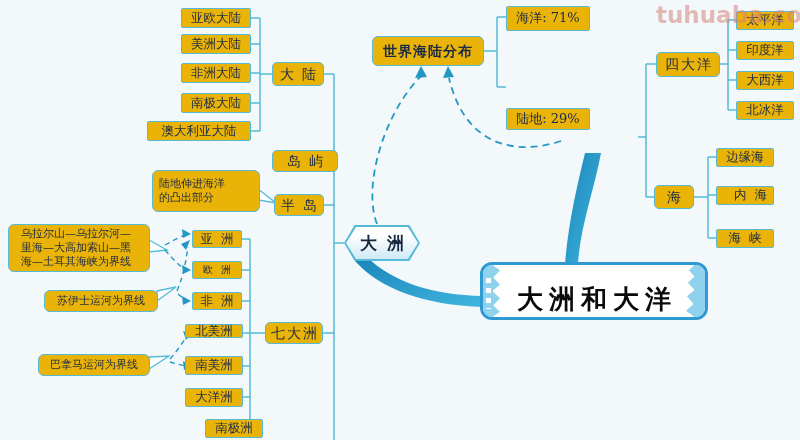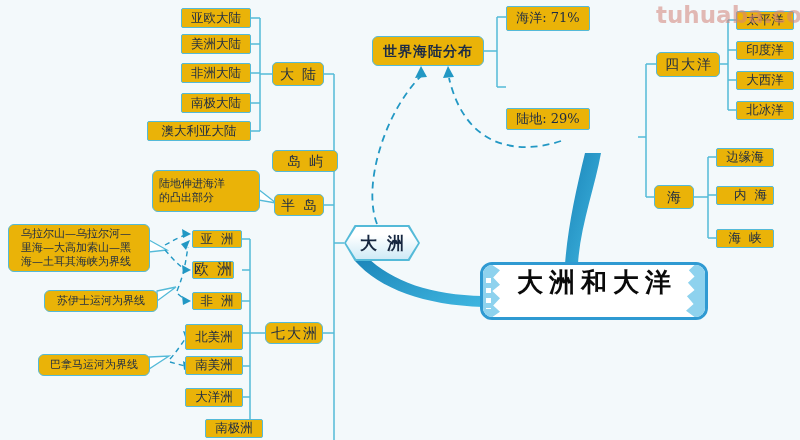--- a/index.html
+++ b/index.html
@@ -20,21 +20,21 @@
   .sp8{letter-spacing:8px;padding-left:8px;font-size:14px;}
   .sp2{letter-spacing:2px;padding-left:2px;font-size:14px;}
   .callout{flex-direction:column;align-items:flex-start;justify-content:center;font-size:11px;
      border-radius:6px;padding:3px 6px;line-height:1.3;}
   .hex{position:absolute;z-index:2;}
   .hexb{position:absolute;inset:0;clip-path:polygon(14% 0,86% 0,100% 50%,86% 100%,14% 100%,0 50%);background:var(--line,#54bad8);}
   .hexf{position:absolute;inset:2px;clip-path:polygon(14% 0,86% 0,100% 50%,86% 100%,14% 100%,0 50%);background:linear-gradient(180deg,#ffffff 25%,#cfeaf6 100%);}
   .hext{position:absolute;inset:0;display:flex;align-items:center;justify-content:center;
      font-family:"DejaVu Serif",serif;font-size:17px;font-weight:600;color:#16263f;letter-spacing:10px;padding-left:10px;}
   #title-box{position:absolute;z-index:3;box-sizing:border-box;background:#fff;border:3px solid var(--title-border,#2f9ad2);
-     border-radius:12px;display:flex;align-items:flex-start;justify-content:center;overflow:hidden;}
+     border-radius:12px;display:flex;align-items:flex-end;justify-content:center;overflow:hidden;}
   #title-text{position:relative;z-index:2;font-family:"DejaVu Serif",serif;font-weight:bold;font-size:26px;color:#0a0a0a;letter-spacing:6px;padding-left:6px;}
   .scroll-left{position:absolute;left:0;top:0;bottom:0;width:17px;z-index:1;background:var(--scroll,#8ed2ee);
      clip-path:polygon(0 0,55% 0,100% 10%,60% 24%,100% 38%,55% 50%,100% 64%,60% 78%,100% 90%,55% 100%,0 100%);}
   .scroll-left i{position:absolute;left:3px;top:8px;bottom:8px;width:5px;
      background:repeating-linear-gradient(180deg,transparent 0 5px,#fff 5px 10px);}
   .scroll-right{position:absolute;right:0;top:0;bottom:0;width:19px;z-index:1;background:var(--scroll,#8ed2ee);
      clip-path:polygon(45% 0,100% 0,100% 100%,45% 100%,0 88%,40% 75%,5% 60%,45% 48%,10% 34%,45% 22%,15% 10%);}
   #watermark{position:absolute;z-index:5;left:656px;top:2px;font-size:23px;font-weight:bold;
      color:var(--watermark,#d4837a);opacity:.55;font-family:"DejaVu Sans",sans-serif;}
   .dist{font-size:14px;font-weight:600;letter-spacing:1px;}
@@ -106,27 +106,27 @@
 
   <div class="n callout" style="left:8px;top:224px;width:142px;height:48px;padding-left:12px;">
     <span>乌拉尔山—乌拉尔河—</span>
     <span>里海—大高加索山—黑</span>
     <span>海—土耳其海峡为界线</span>
   </div>
   <div class="n callout" style="left:44px;top:290px;width:114px;height:22px;align-items:center;">苏伊士运河为界线</div>
   <div class="n callout" style="left:38px;top:354px;width:112px;height:22px;align-items:center;">巴拿马运河为界线</div>
 
   <div class="n sp8" style="left:192px;top:230px;width:50px;height:18px;font-size:12.5px;">亚洲</div>
-  <div class="n sp8" style="left:192px;top:261px;width:42px;height:18px;font-size:15px;">欧洲</div>
+  <div class="n sp8" style="left:192px;top:261px;width:50px;height:18px;font-size:10px;">欧洲</div>
   <div class="n sp8" style="left:192px;top:292px;width:50px;height:18px;font-size:12.5px;">非洲</div>
-  <div class="n" style="left:185px;top:324px;width:58px;height:26px;">北美洲</div>
+  <div class="n" style="left:185px;top:324px;width:58px;height:14px;">北美洲</div>
   <div class="n" style="left:185px;top:356px;width:58px;height:19px;">南美洲</div>
   <div class="n" style="left:185px;top:388px;width:58px;height:19px;">大洋洲</div>
   <div class="n" style="left:185px;top:419px;width:58px;height:19px;margin-left:20px;">南极洲</div>
-  <div class="n r5 sp2" style="left:265px;top:322px;width:58px;height:22px;border-radius:6px;">七大洲</div>
+  <div class="n r5 sp2" style="left:265px;top:322px;width:58px;height:22px;">七大洲</div>
 
   <div class="n r6 dist" style="left:372px;top:36px;width:112px;height:30px;">世界海陆分布</div>
   <div class="n pct" style="left:506px;top:6px;width:84px;height:25px;">海洋: 71%</div>
   <div class="n pct" style="left:506px;top:76px;width:84px;height:22px;margin-top:32px;">陆地: 29%</div>
 
   <div class="hex" style="left:344px;top:225px;width:76px;height:36px;">
     <div class="hexb"></div>
     <div class="hexf"></div>
     <div class="hext">大洲</div>
   </div>

